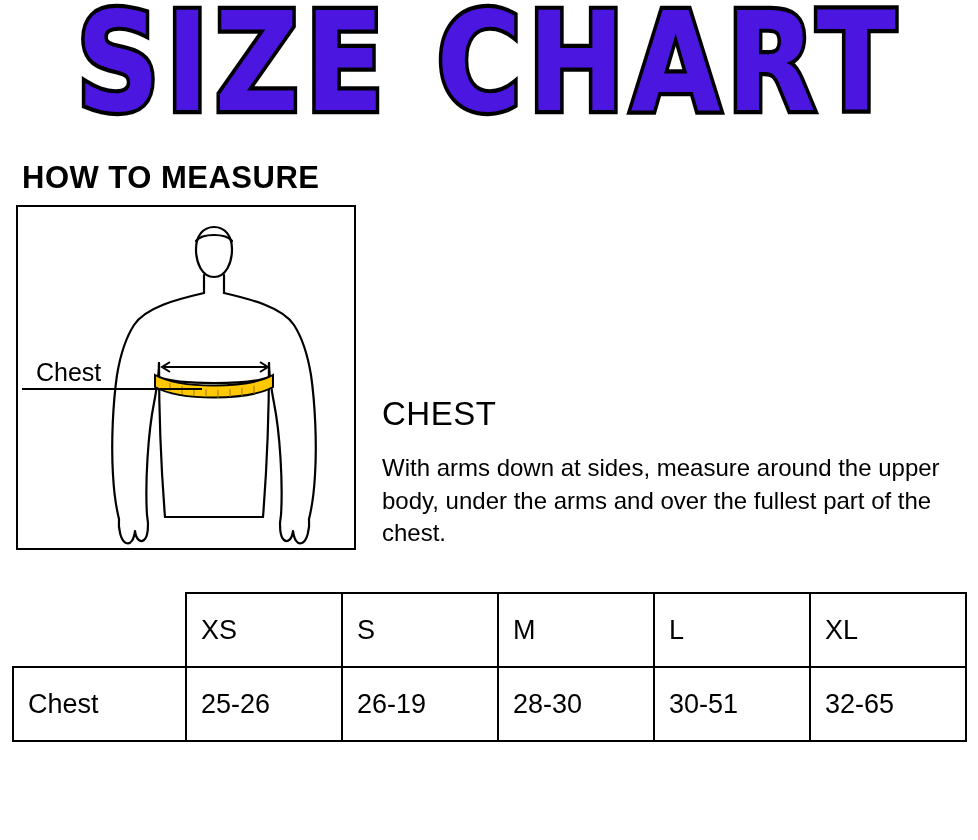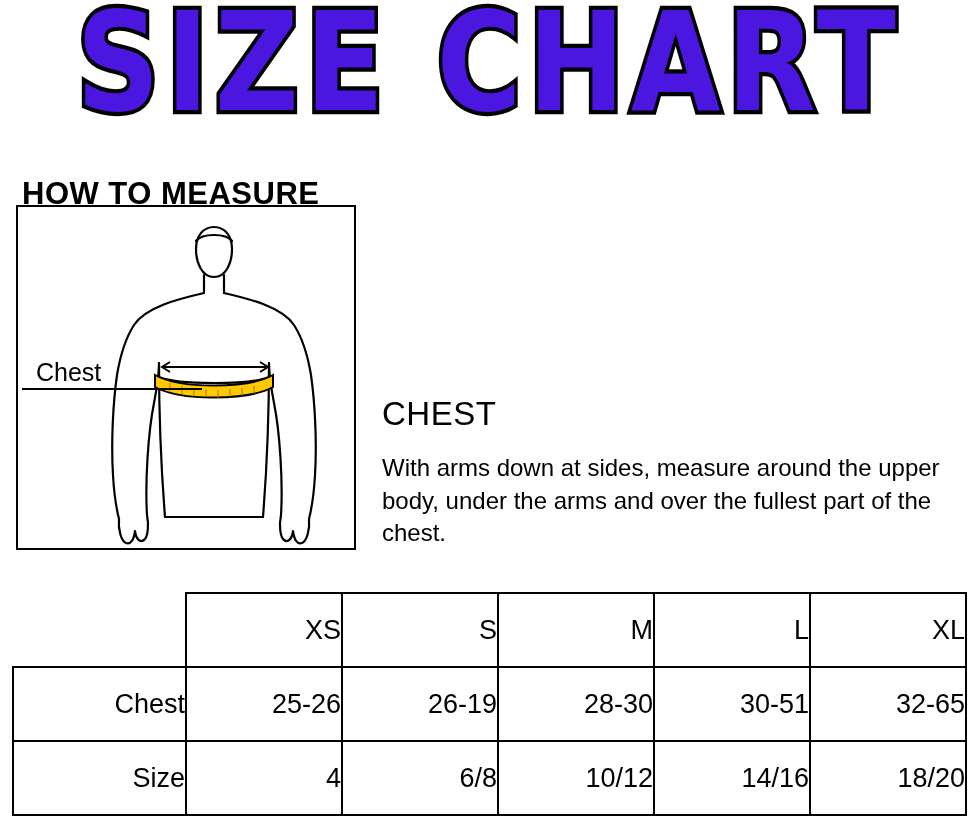--- a/index.html
+++ b/index.html
@@ -33,21 +33,21 @@
     paint-order: stroke fill;
     white-space: nowrap;
     transform: scaleY(1.18);
     transform-origin: top center;
   }
 
   
   .how-to {
     position: absolute;
     left: 22px;
-    top: 176px;
+    top: 160px;
     font-size: 31px;
     font-weight: 700;
     letter-spacing: 0.5px;
     font-family: "Liberation Sans", sans-serif;
   }
 
   
   .figure-box {
     position: absolute;
     left: 16px;
@@ -100,21 +100,20 @@
   }
 
   
   .size-table {
     position: absolute;
     left: 12px;
     top: 592px;
     width: 955px;
     border-collapse: collapse;
     table-layout: fixed;
-    text-align: right;
   }
   .size-table td {
     border: 2px solid #000;
     height: 72px;
     font-size: 27px;
     padding: 0 0 0 14px;
     vertical-align: middle;
     font-family: "Liberation Sans", sans-serif;
   }
   .size-table .rowlabel { width: 158px; }
@@ -204,22 +203,14 @@
       <td>XL</td>
     </tr>
     <tr>
       <td class="rowlabel">Chest</td>
       <td>25-26</td>
       <td>26-19</td>
       <td>28-30</td>
       <td>30-51</td>
       <td>32-65</td>
     </tr>
-    <tr>
-      <td class="rowlabel">Size</td>
-      <td>4</td>
-      <td>6/8</td>
-      <td>10/12</td>
-      <td>14/16</td>
-      <td>18/20</td>
-    </tr>
   </tbody>
 </table>
 
 </body></html>

